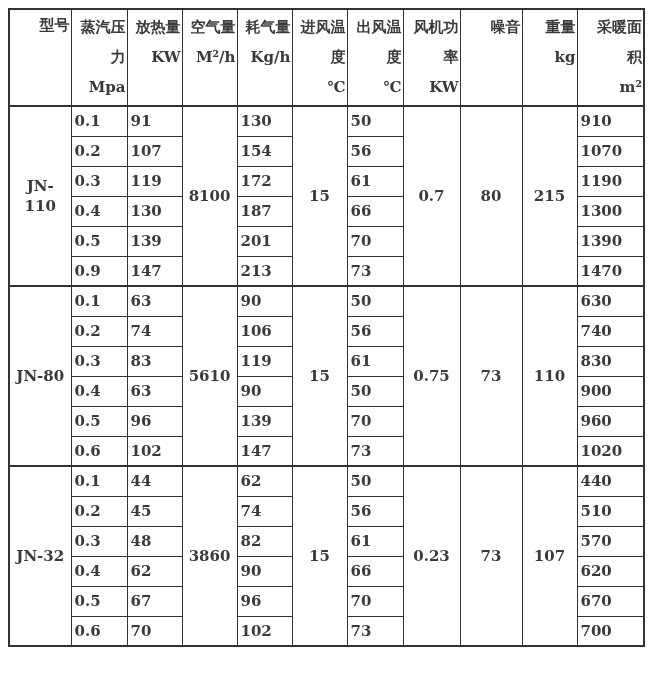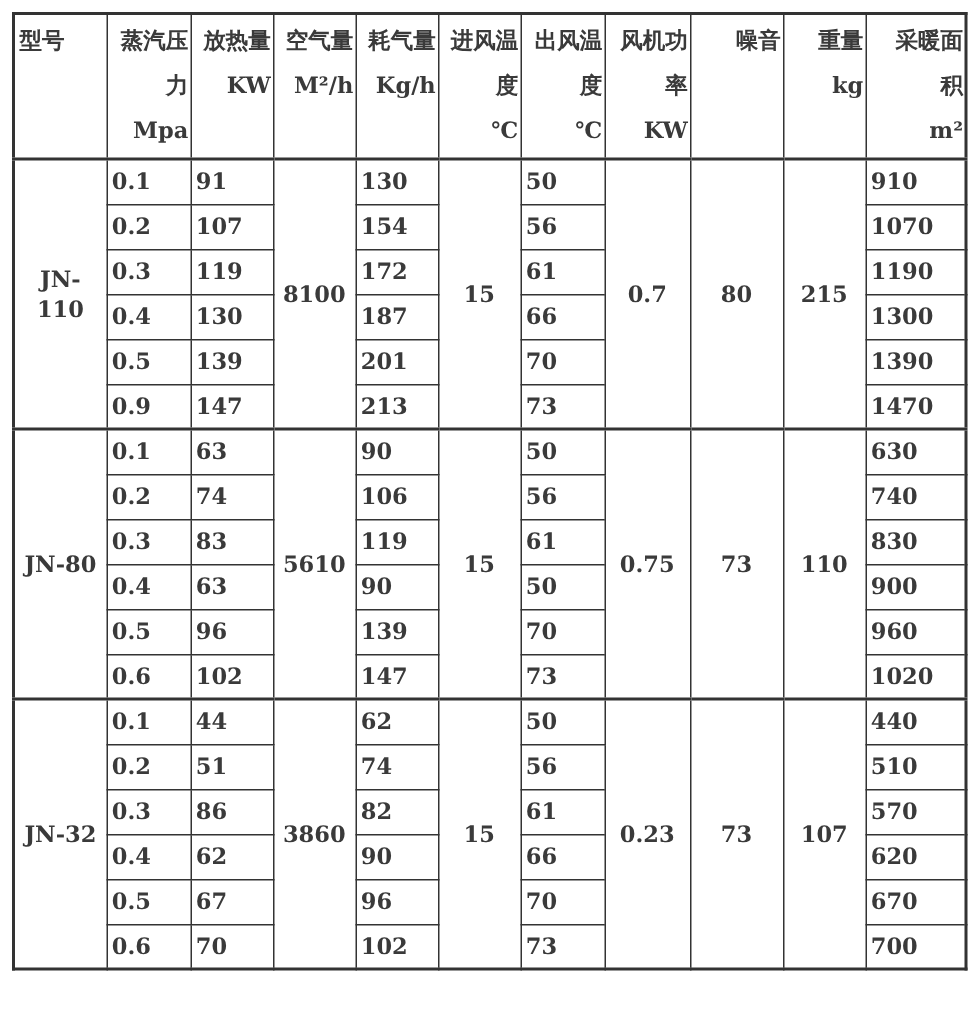--- a/index.html
+++ b/index.html
@@ -35,21 +35,22 @@
     height: 97px;
     vertical-align: top;
     text-align: right;
     padding: 2px 1px 2px 3px;
     line-height: 30px;
     white-space: pre-line;
     font-weight: bold;
     border-bottom: 2px solid #333333;
   }
   table.spec thead th.center {
-    text-align: left;
+    text-align: right;
+    font-family: Liberation Mono, monospace;
   }
   table.spec tbody td {
     height: 30px;
     vertical-align: middle;
     text-align: left;
     padding: 0 1px 0 3px;
     line-height: 20px;
   }
   table.spec tbody td.center {
     text-align: center;
@@ -216,28 +217,28 @@
         <td>62</td>
         <td class="center" rowspan="6">15</td>
         <td>50</td>
         <td class="center" rowspan="6">0.23</td>
         <td class="center" rowspan="6">73</td>
         <td class="center" rowspan="6">107</td>
         <td>440</td>
       </tr>
       <tr>
         <td>0.2</td>
-        <td>51</td>
+        <td>45</td>
         <td>74</td>
         <td>56</td>
         <td>510</td>
       </tr>
       <tr>
         <td>0.3</td>
-        <td>86</td>
+        <td>48</td>
         <td>82</td>
         <td>61</td>
         <td>570</td>
       </tr>
       <tr>
         <td>0.4</td>
         <td>62</td>
         <td>90</td>
         <td>66</td>
         <td>620</td>

